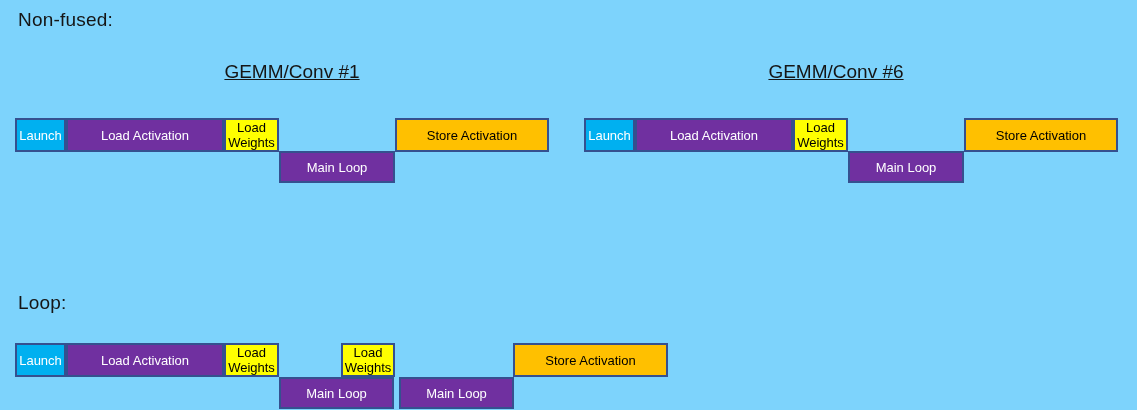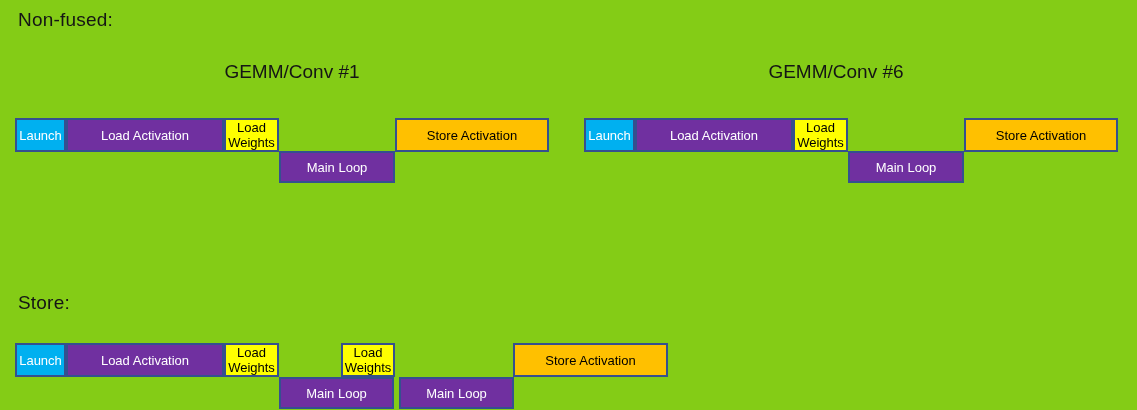--- a/index.html
+++ b/index.html
@@ -5,40 +5,41 @@
   html, body {
     margin: 0;
     padding: 0;
     background: #ffffff;
     font-family: "Liberation Sans", sans-serif;
   }
   .canvas {
     position: relative;
     width: 1137px;
     height: 410px;
-    background: #84cc16;
+    background: #7dd3fc;
     overflow: hidden;
   }
   .section-title {
     position: absolute;
     left: 18px;
     font-size: 19px;
     color: #151515;
     letter-spacing: 0.2px;
     white-space: nowrap;
   }
   .title-nonfused { top: 9px; }
   .title-fused   { top: 292px; }
   .group-heading {
     position: absolute;
     top: 61px;
     transform: translateX(-50%);
     font-size: 19px;
     color: #151515;
     white-space: nowrap;
+    text-decoration: underline;
   }
   .heading-1 { left: 292px; }
   .heading-2 { left: 836px; }
   .box {
     position: absolute;
     box-sizing: border-box;
     border: 2px solid var(--box-border, #35508F);
     display: flex;
     align-items: center;
     justify-content: center;
@@ -53,21 +54,21 @@
 <body>
 
 <div class="canvas">
 
   <div class="section-title title-nonfused">Non-fused:</div>
 
   <div class="group-heading heading-1">GEMM/Conv #1</div>
 
   <div class="group-heading heading-2">GEMM/Conv #6</div>
 
-  <div class="section-title title-fused">Store:</div>
+  <div class="section-title title-fused">Loop:</div>
 
   <div id="boxes">
       <div class="box" style="left: 15px; width: 51px; top: 118px; height: 34px; background: rgb(0, 176, 240); color: rgb(255, 255, 255);">Launch</div>
       <div class="box" style="left: 66px; width: 158px; top: 118px; height: 34px; background: rgb(112, 48, 160); color: rgb(255, 255, 255);">Load Activation</div>
       <div class="box" style="left: 224px; width: 55px; top: 118px; height: 34px; background: rgb(255, 255, 0); color: rgb(0, 0, 0);">Load Weights</div>
       <div class="box" style="left: 279px; width: 116px; top: 151px; height: 32px; background: rgb(112, 48, 160); color: rgb(255, 255, 255);">Main Loop</div>
       <div class="box" style="left: 395px; width: 154px; top: 118px; height: 34px; background: rgb(255, 192, 0); color: rgb(0, 0, 0);">Store Activation</div>
       <div class="box" style="left: 584px; width: 51px; top: 118px; height: 34px; background: rgb(0, 176, 240); color: rgb(255, 255, 255);">Launch</div>
       <div class="box" style="left: 635px; width: 158px; top: 118px; height: 34px; background: rgb(112, 48, 160); color: rgb(255, 255, 255);">Load Activation</div>
       <div class="box" style="left: 793px; width: 55px; top: 118px; height: 34px; background: rgb(255, 255, 0); color: rgb(0, 0, 0);">Load Weights</div>

